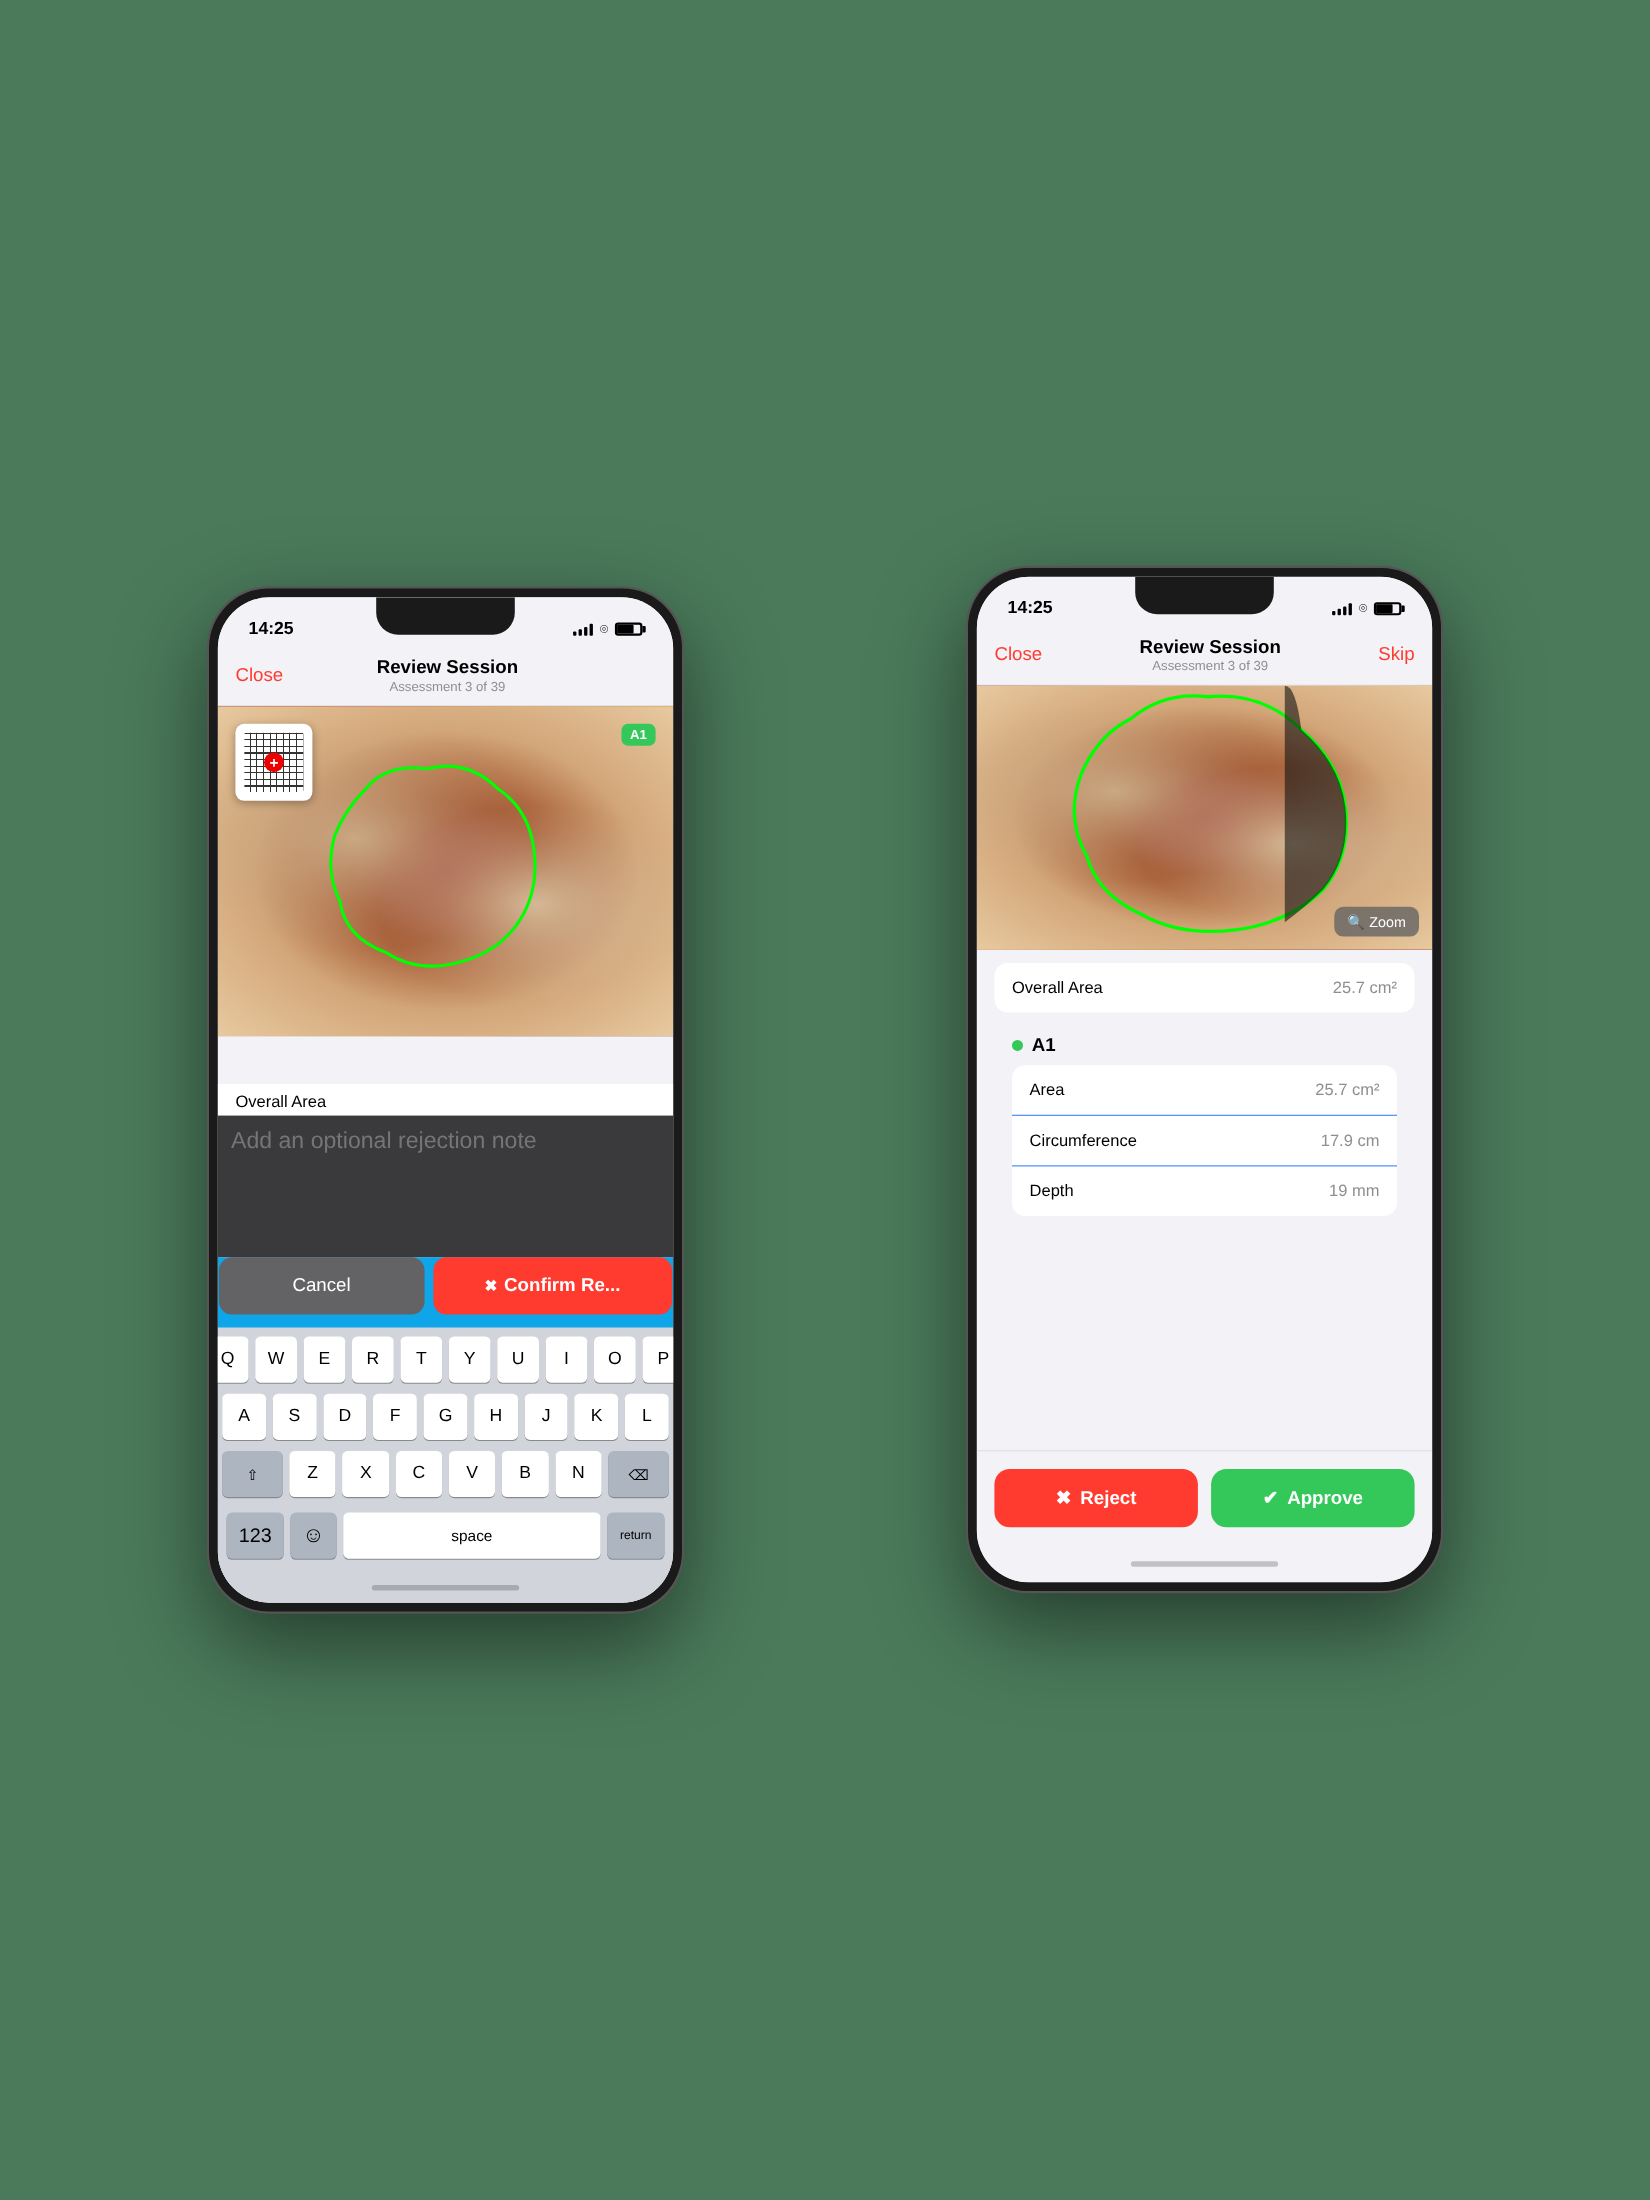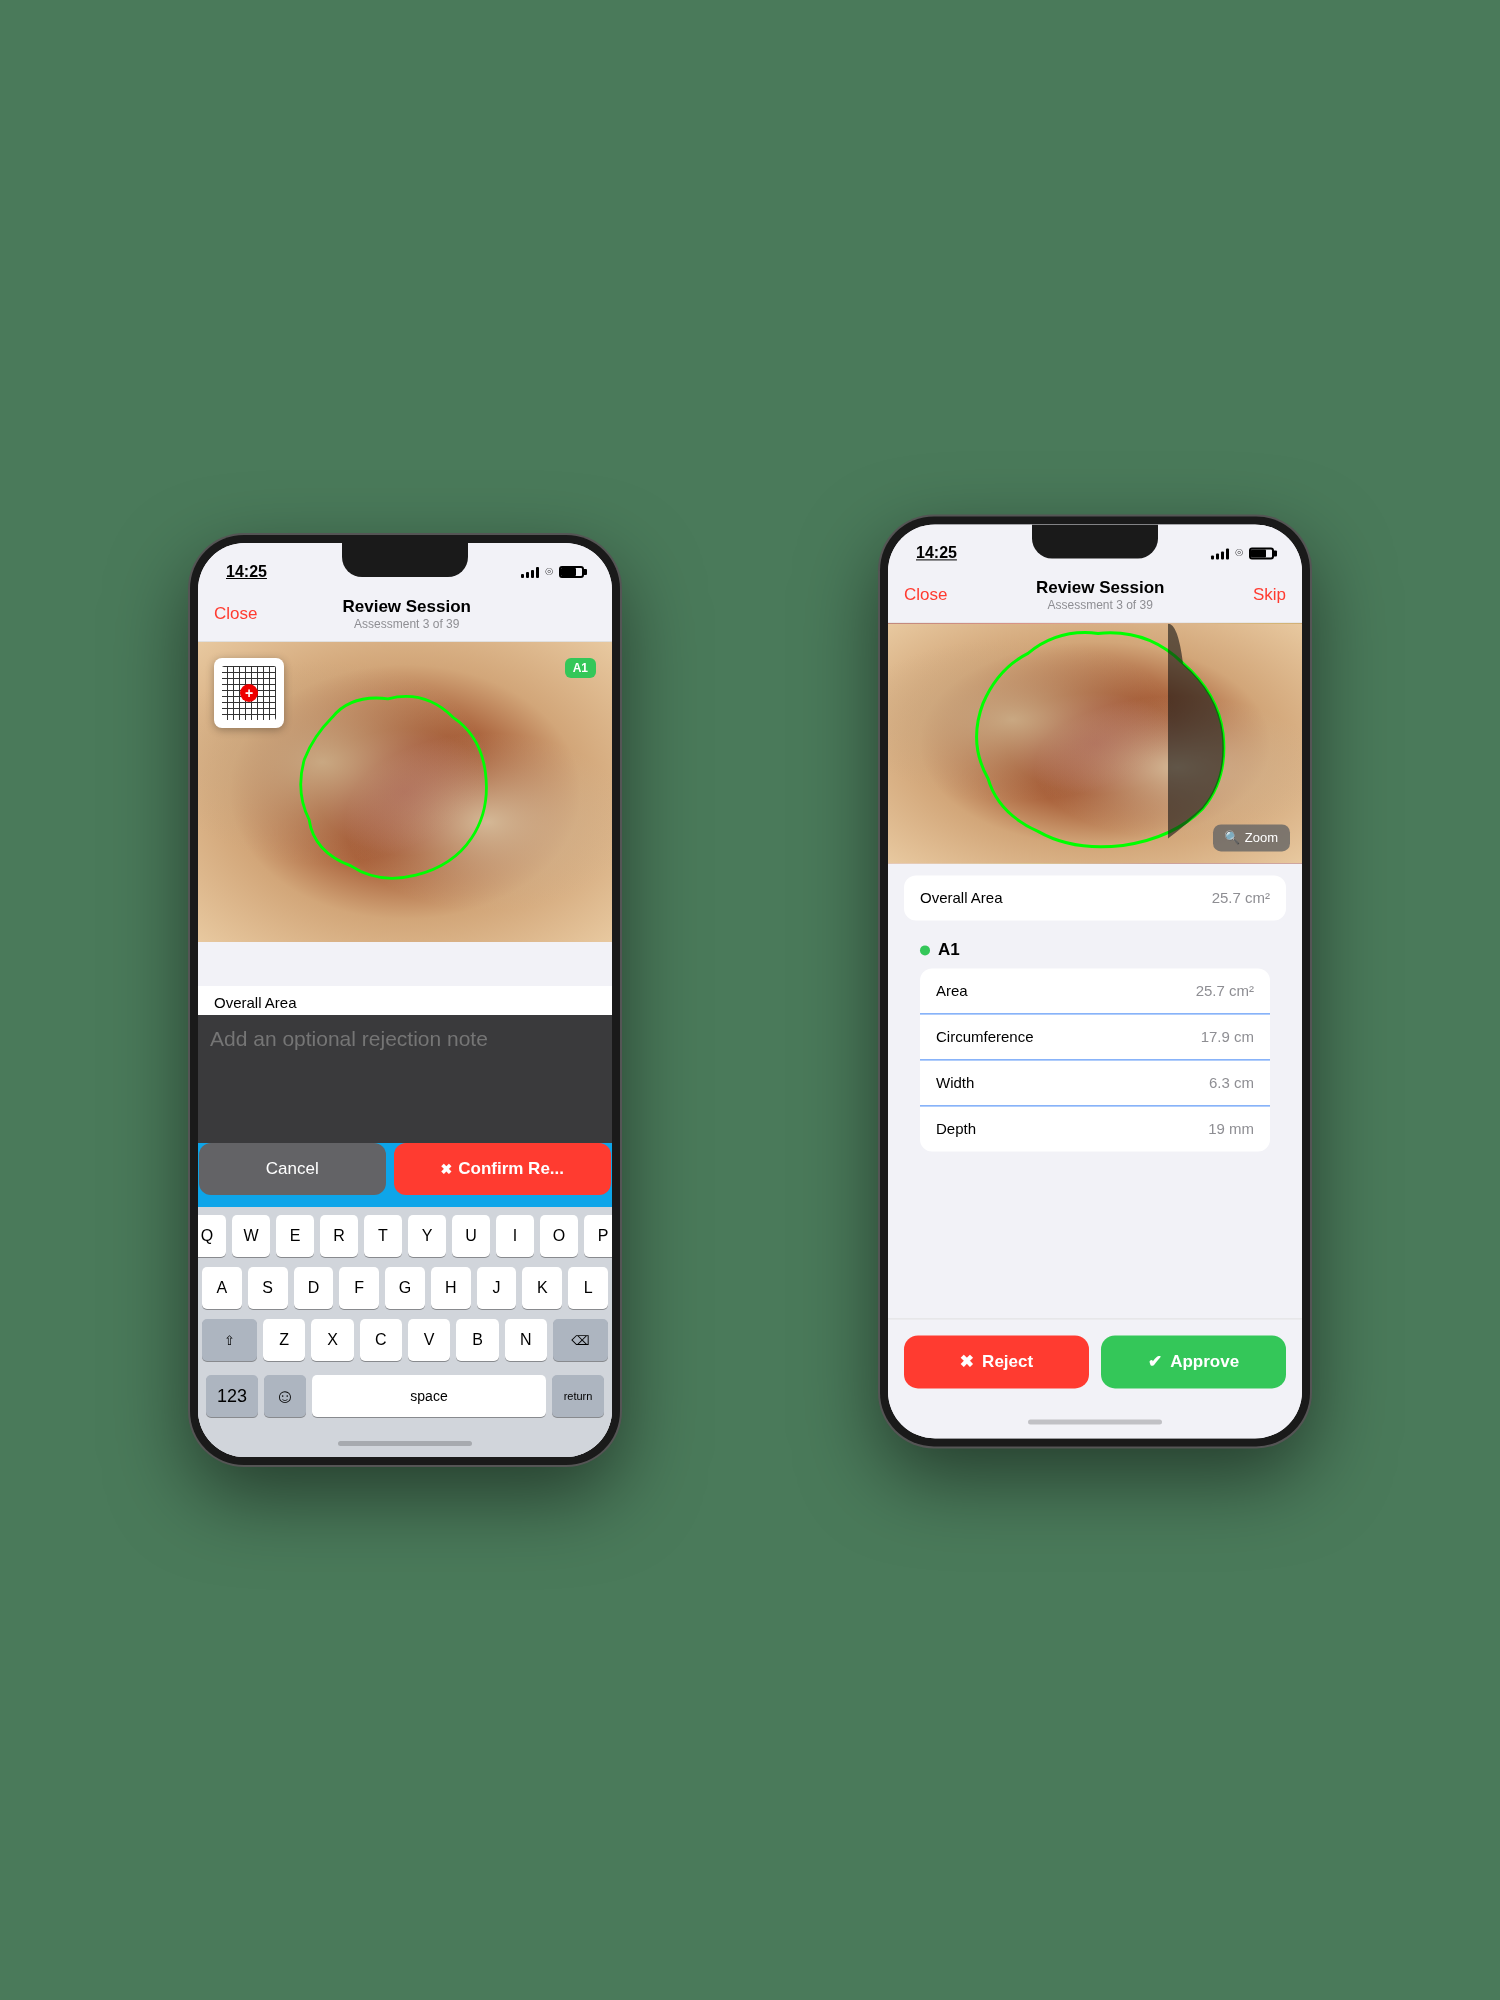--- a/index.html
+++ b/index.html
@@ -84,21 +84,20 @@
       background: #f2f2f7;
       height: 50px;
       position: relative;
       z-index: 5;
     }
 
     .status-time {
       font-size: 16px;
       font-weight: 600;
       color: #000;
-      text-decoration: underline;
     }
 
     .status-icons {
       display: flex;
       align-items: center;
       gap: 6px;
     }
 
     .signal-bars {
       display: flex;
@@ -751,24 +750,20 @@
             <div class="measurements-card">
               <div class="measurement-row">
                 <span class="measurement-label">Area</span>
                 <span class="measurement-value">25.7 cm²</span>
               </div>
               <div class="measurement-row">
                 <span class="measurement-label">Circumference</span>
                 <span class="measurement-value">17.9 cm</span>
               </div>
               <div class="measurement-row">
-                <span class="measurement-label">Width</span>
-                <span class="measurement-value">6.3 cm</span>
-              </div>
-              <div class="measurement-row">
                 <span class="measurement-label">Depth</span>
                 <span class="measurement-value">19 mm</span>
               </div>
             </div>
           </div>
         </div>
 
         <div class="action-buttons">
           <button class="btn-reject">
             <span>✖</span>

